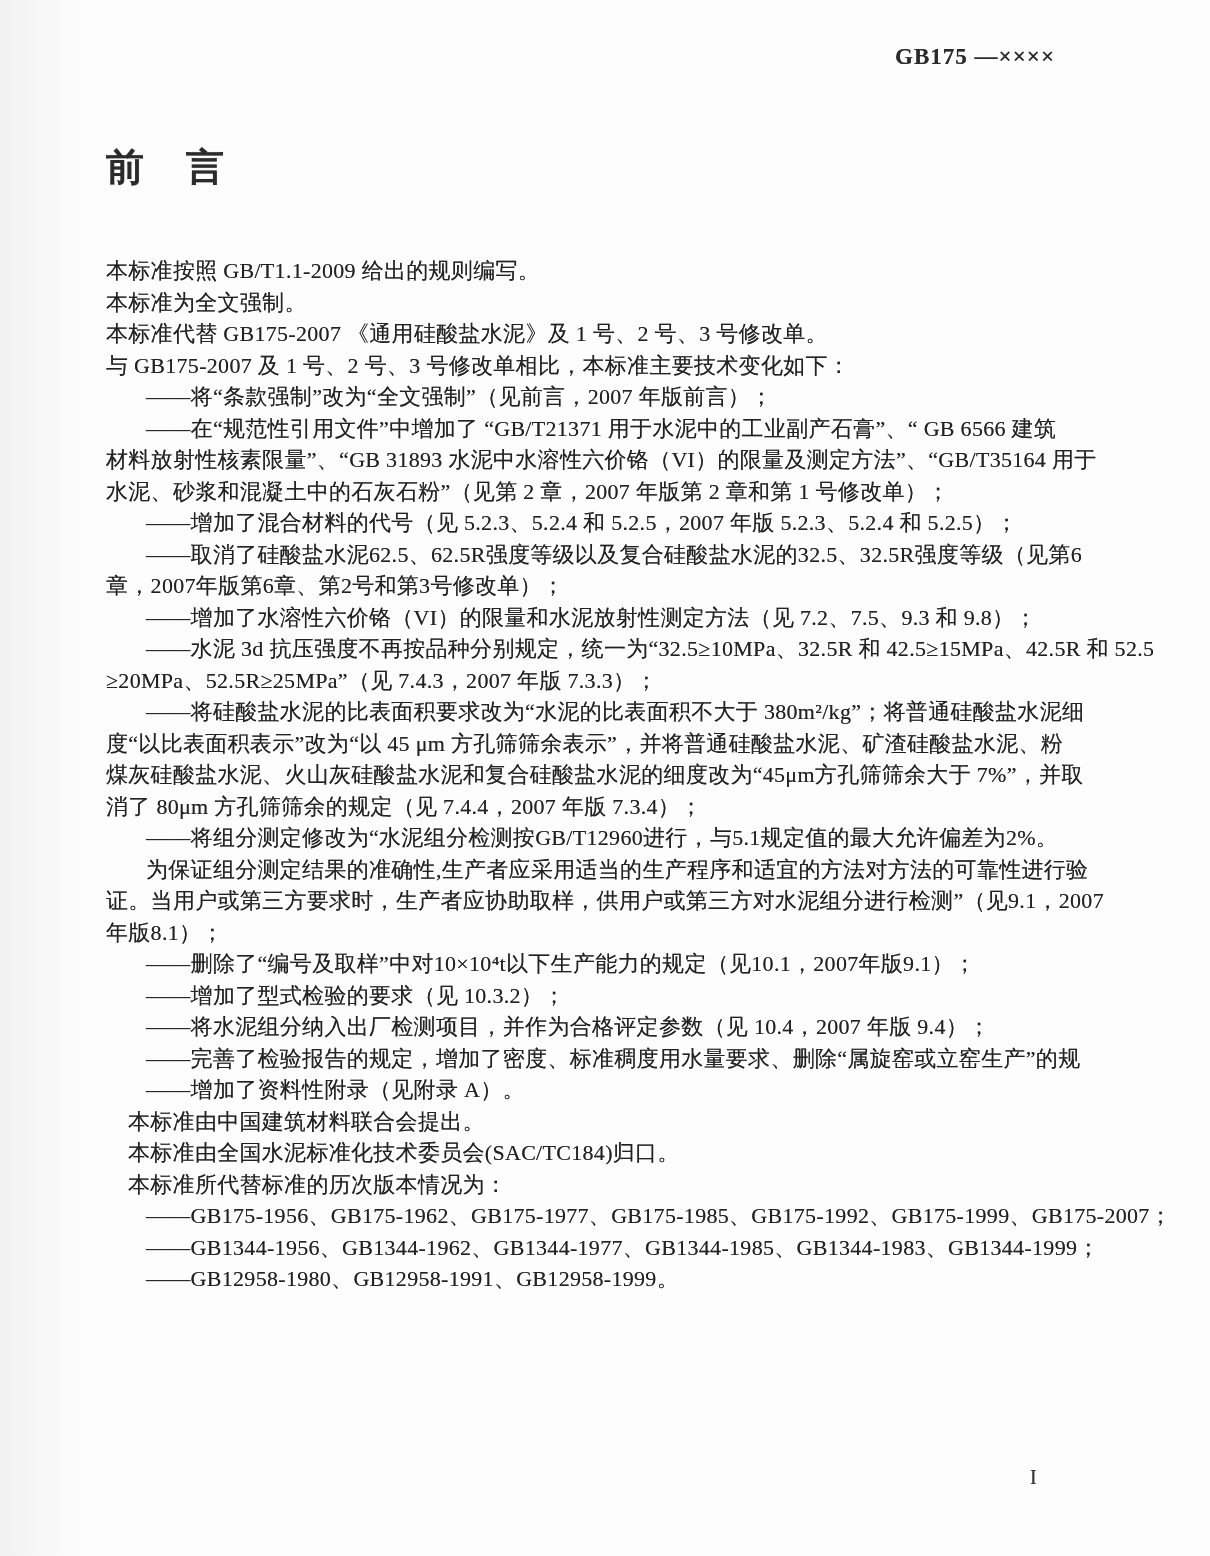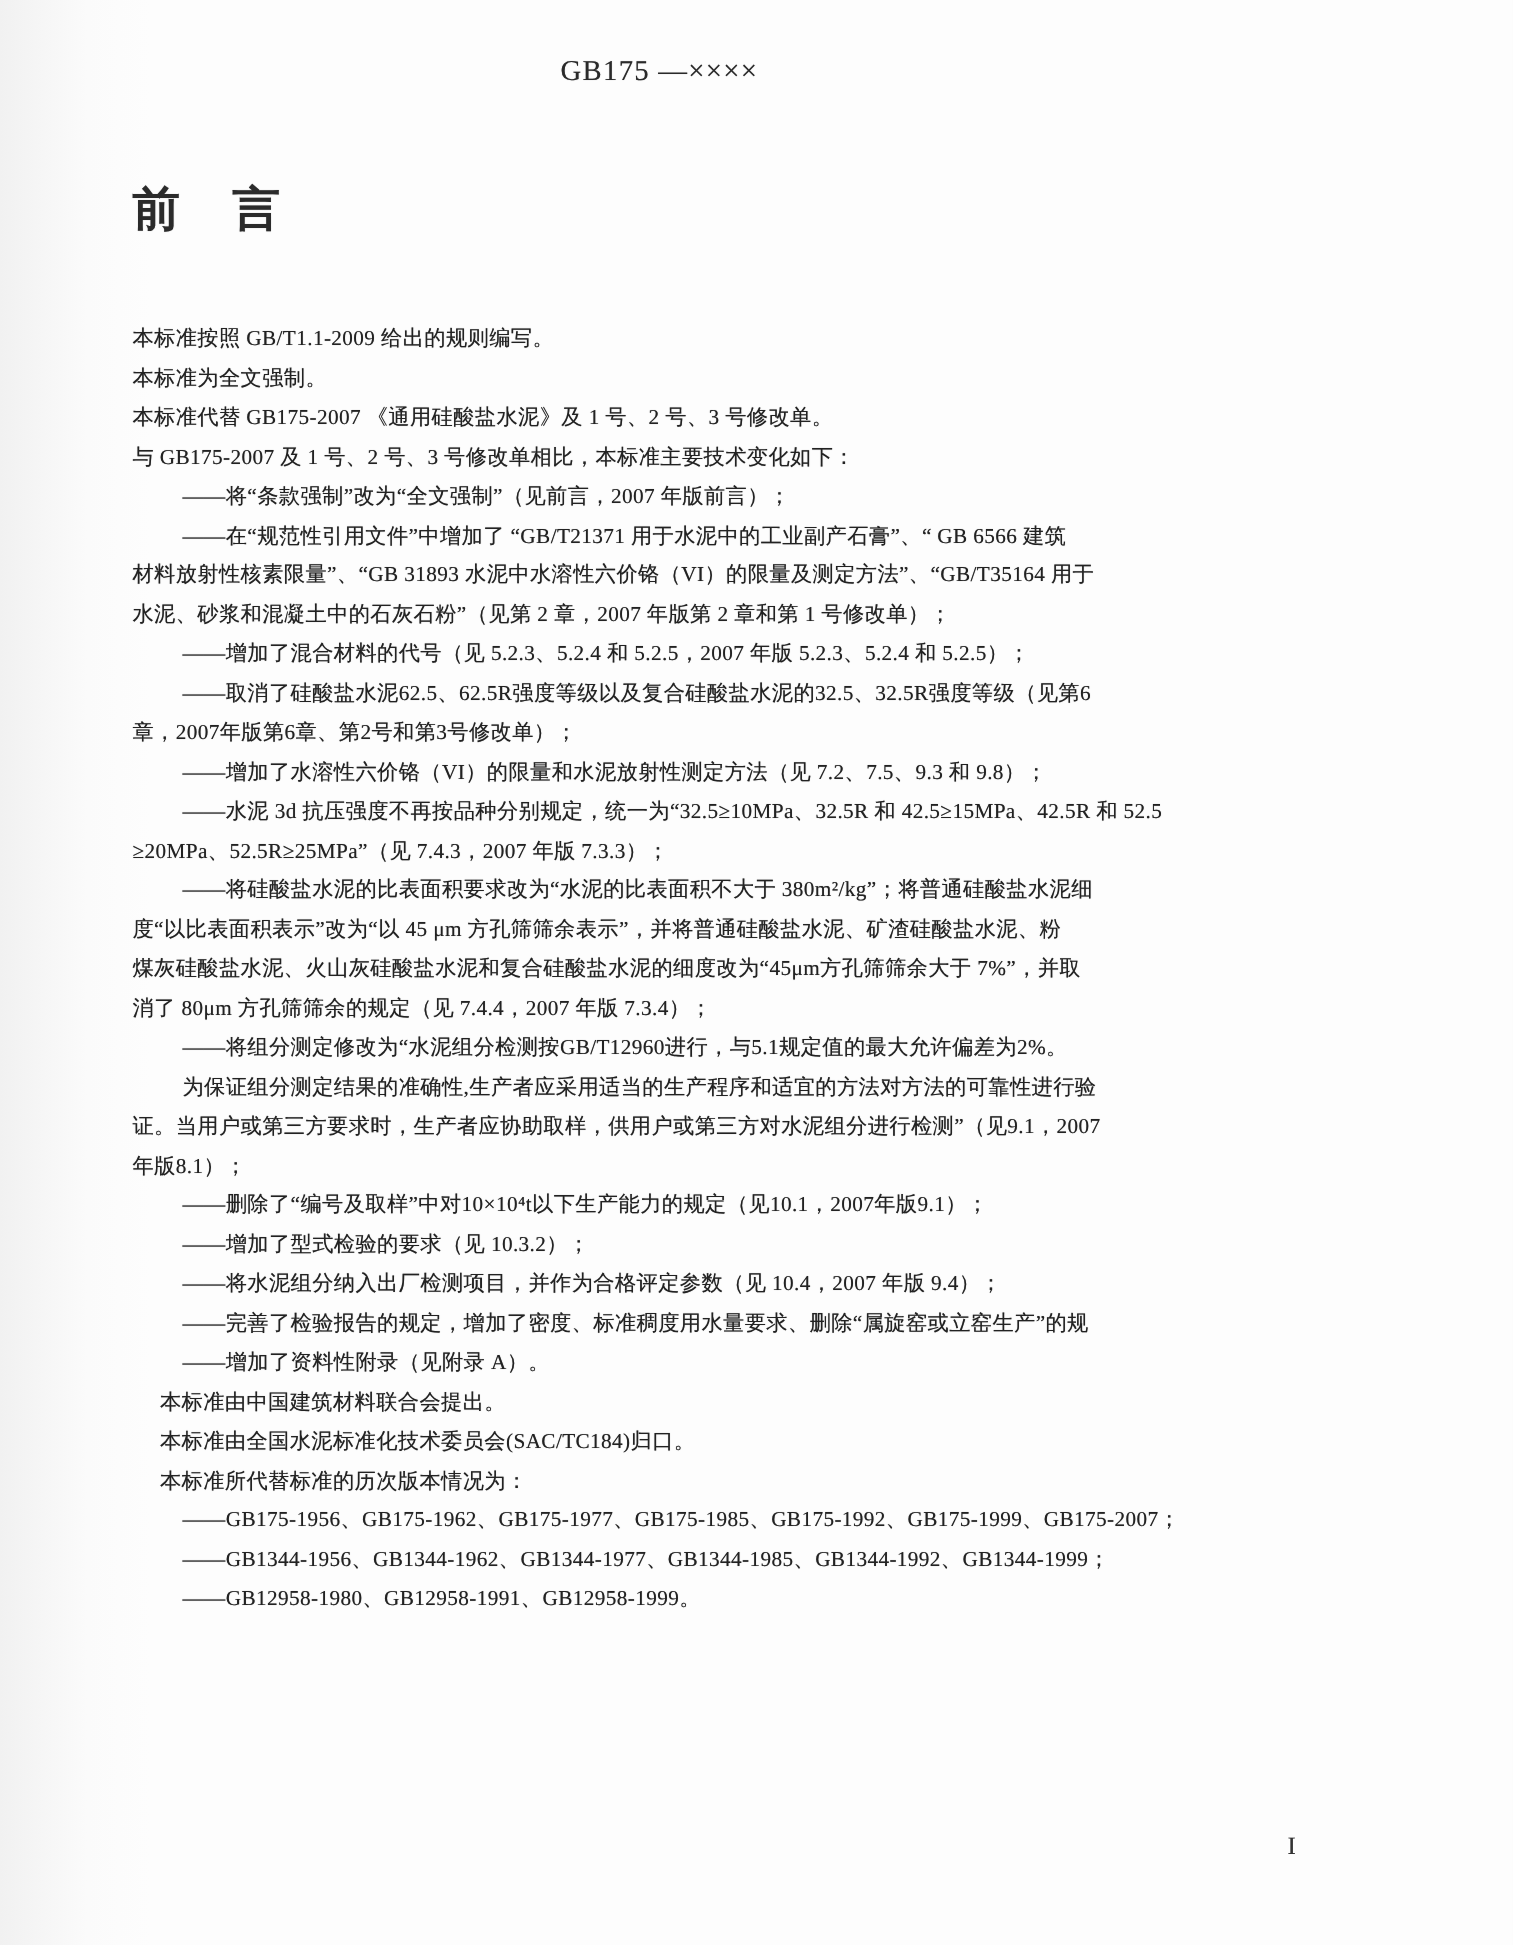--- a/index.html
+++ b/index.html
@@ -12,42 +12,42 @@
     position:relative;
     width:1210px;height:1556px;
     background:#fdfdfd;
     background-image:linear-gradient(90deg,#f1f1f1 0px,#fbfbfb 70px,#fdfdfd 120px);
     color:#1f1f1f;
     overflow:hidden;
   }
   .doc-header{
     position:absolute;
     top:44px;left:0;width:1055px;
-    text-align:center;
+    text-align:right;
     font-size:23px;
-    font-weight:normal;
+    font-weight:bold;
     color:#2a2a2a;
     letter-spacing:1px;
     text-shadow:0 0 0.6px rgba(40,40,40,0.55);
   }
   .doc-title{
     position:absolute;
     top:142px;left:106px;width:995px;
     margin:0;
     text-align:left;
     font-size:38px;
     font-weight:600;
     color:#2b2b2b;
     letter-spacing:2px;
     text-shadow:0 0 0.7px rgba(40,40,40,0.5);
   }
   .foreword{
     position:absolute;
     top:255px;left:106px;width:1010px;
-    font-size:17px;
+    font-size:22px;
     color:#222;
   }
   .line{
     line-height:31.5px;
     height:31.5px;
     white-space:nowrap;
     letter-spacing:0.3px;
     text-shadow:0 0 0.6px rgba(45,45,45,0.6);
   }
   .i1{padding-left:22px;}
@@ -94,19 +94,19 @@
       <div class="line">年版8.1）；</div>
       <div class="line i2">——删除了“编号及取样”中对10×10⁴t以下生产能力的规定（见10.1，2007年版9.1）；</div>
       <div class="line i2">——增加了型式检验的要求（见 10.3.2）；</div>
       <div class="line i2">——将水泥组分纳入出厂检测项目，并作为合格评定参数（见 10.4，2007 年版 9.4）；</div>
       <div class="line i2">——完善了检验报告的规定，增加了密度、标准稠度用水量要求、删除“属旋窑或立窑生产”的规</div>
       <div class="line i2">——增加了资料性附录（见附录 A）。</div>
       <div class="line i1">本标准由中国建筑材料联合会提出。</div>
       <div class="line i1">本标准由全国水泥标准化技术委员会(SAC/TC184)归口。</div>
       <div class="line i1">本标准所代替标准的历次版本情况为：</div>
       <div class="line i2">——GB175-1956、GB175-1962、GB175-1977、GB175-1985、GB175-1992、GB175-1999、GB175-2007；</div>
-      <div class="line i2">——GB1344-1956、GB1344-1962、GB1344-1977、GB1344-1985、GB1344-1992、GB1344-1999；</div>
+      <div class="line i2">——GB1344-1956、GB1344-1962、GB1344-1977、GB1344-1985、GB1344-1983、GB1344-1999；</div>
       <div class="line i2">——GB12958-1980、GB12958-1991、GB12958-1999。</div>
     </div>
 
   <div class="page-number">I</div>
 
 </div>
 
 </body></html>

